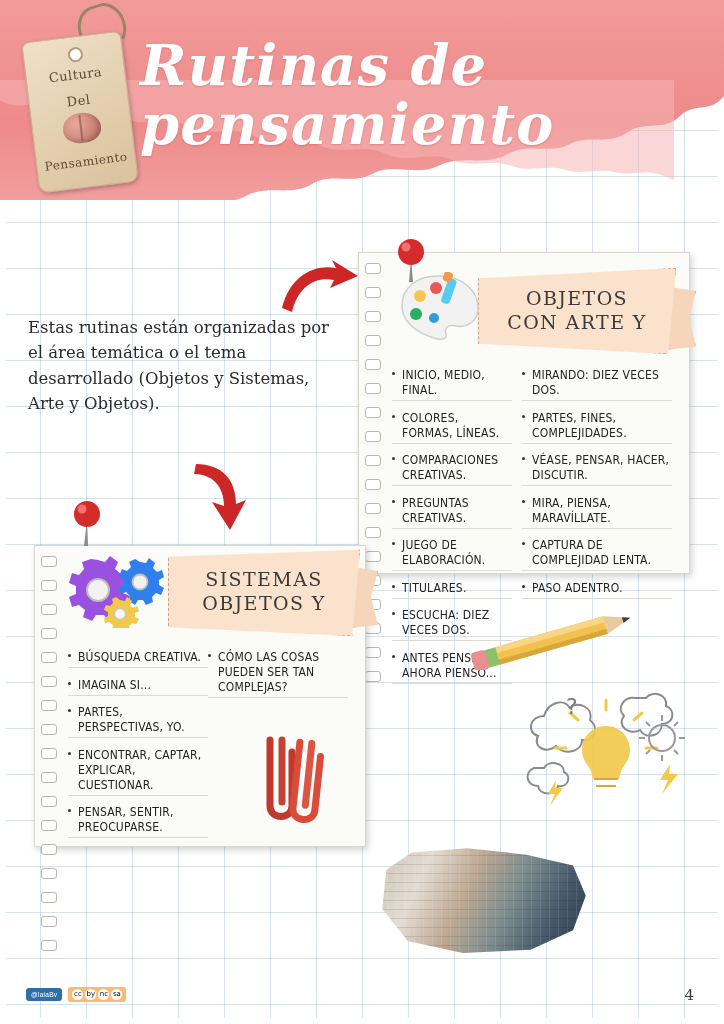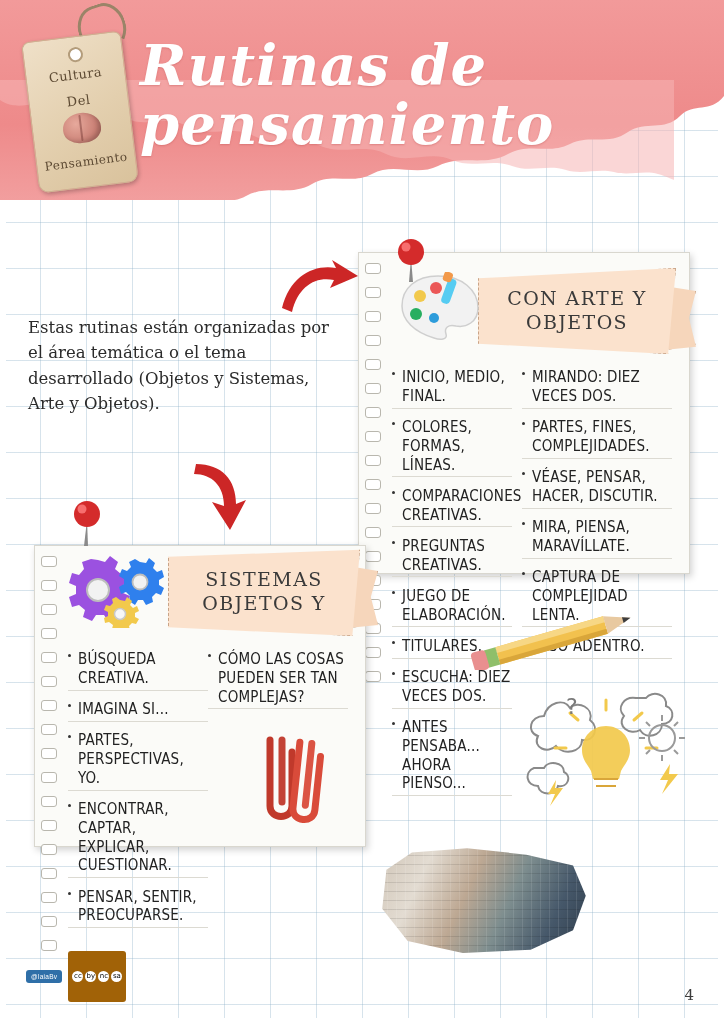--- a/index.html
+++ b/index.html
@@ -186,21 +186,21 @@
   #sheet-objetos {
     left: 34px;
     top: 545px;
     width: 330px;
     height: 300px;
   }
 
   .items {
     position: absolute;
     font-family: "DejaVu Sans Condensed", "DejaVu Sans", sans-serif;
-    font-size: 15px;
+    font-size: 12px;
     letter-spacing: 0.2px;
     color: #222;
     line-height: 1.25;
   }
   .item {
     position: relative;
     padding-left: 10px;
     margin-bottom: 9.5px;
     border-bottom: 1px solid #dcdad2;
     padding-bottom: 2px;
@@ -338,23 +338,23 @@
     color: #fff;
     font-size: 6.5px;
     padding: 3px 5px;
     border-radius: 3px;
     letter-spacing: 0.3px;
   }
   .cc-badge {
     display: flex;
     align-items: flex-start;
     gap: 2px;
-    background: #a16207;
+    background: #fdba74;
     border-radius: 3px;
-    padding: 20px 4px;
+    padding: 2px 4px;
   }
   .cc-circle {
     width: 11px;
     height: 11px;
     border-radius: 50%;
     background: #fff;
     color: #000;
     font-size: 7px;
     line-height: 11px;
     text-align: center;
@@ -433,22 +433,22 @@
       <div class="ring"></div>
     <div class="ring"></div>
       <div class="ring"></div>
       <div class="ring"></div>
   </div>
 </div>
 
 <div class="ribbon-tail" id="tail-arte"></div>
 <div class="label-banner" id="label-arte">
   <div>
+    <span>OBJETOS</span>
     <span>CON ARTE Y</span>
-    <span>OBJETOS</span>
   </div>
 </div>
 
 <div id="palette">
   <svg width="86" height="70" viewBox="0 0 86 70" xmlns="http://www.w3.org/2000/svg">
     <path d="M42,4 C66,4 82,18 82,36 C82,50 70,56 60,54 C52,52 48,56 50,62 C52,68 44,68 38,66 C18,60 6,48 6,34 C6,16 20,4 42,4 Z" fill="#f2f2f2" stroke="#cfcfcf" stroke-width="1.5"></path>
     <circle cx="24" cy="24" r="6" fill="#f2c94c"></circle>
     <circle cx="40" cy="16" r="6" fill="#eb5757"></circle>
     <circle cx="20" cy="42" r="6" fill="#27ae60"></circle>
     <circle cx="38" cy="46" r="5" fill="#2d9cdb"></circle>

